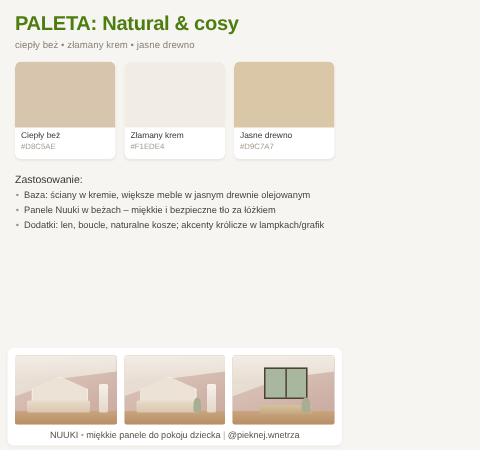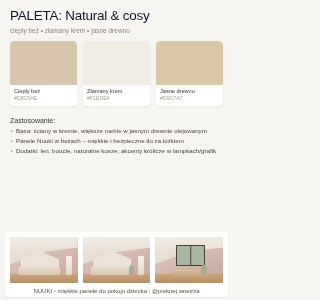--- a/index.html
+++ b/index.html
@@ -21,22 +21,22 @@
     box-sizing: border-box;
     padding: 0;
   }
 
   
   .header {
     padding: 9px 10px 2px 10px;
   }
   .title {
     font-size: 13.4px;
-    font-weight: normal;
-    color: #0f172a;
+    font-weight: bold;
+    color: #4d7c0f;
     letter-spacing: -0.2px;
     line-height: 1.1;
     margin: 0;
     white-space: nowrap;
   }
   .subtitle {
     font-size: 6.4px;
     color: #8C8279;
     margin-top: 3px;
     letter-spacing: 0.05px;

